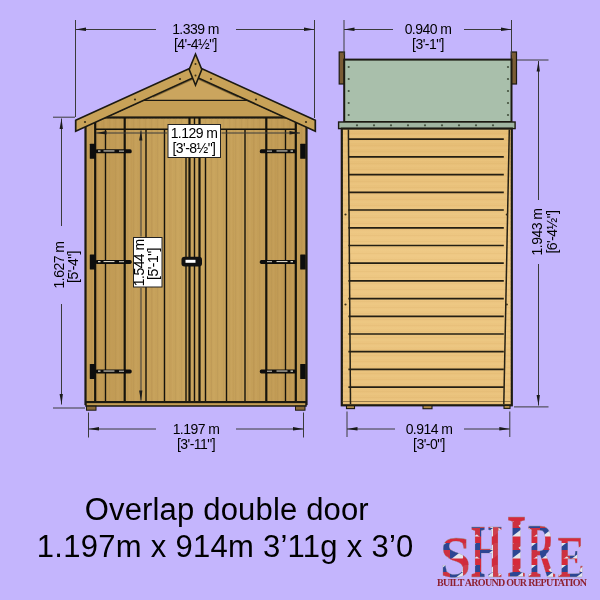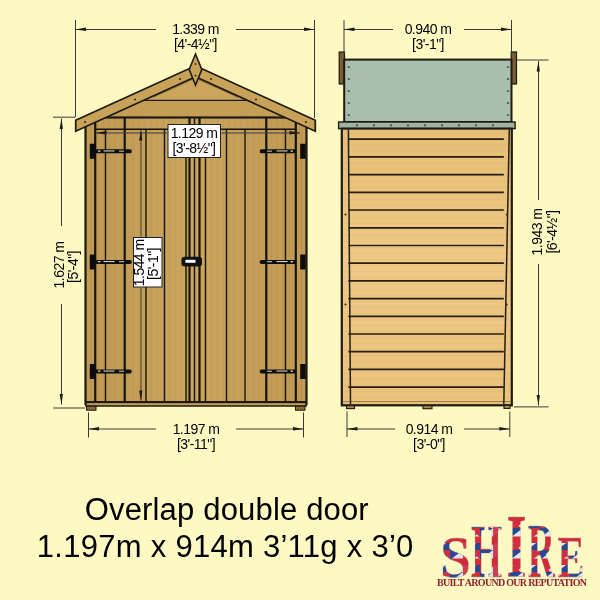--- a/index.html
+++ b/index.html
@@ -1,16 +1,16 @@
 <!DOCTYPE html>
 <html><head>
 <meta charset="utf-8">
 <style>
 html,body{margin:0;padding:0;background:#fff;}
-#page{position:relative;width:600px;height:600px;background:#fef9c3;overflow:hidden;
+#page{position:relative;width:600px;height:600px;background:#c4b5fd;overflow:hidden;
 font-family:"Liberation Sans",sans-serif;}
 svg text{font-family:"Liberation Sans",sans-serif;}
 .logo text{font-family:"Liberation Serif",serif;}
 </style>
 </head>
 <body>
 <div id="page">
 <svg width="600" height="600" viewBox="0 0 600 600">
 <defs>
   <pattern id="uj" width="30" height="22" patternUnits="userSpaceOnUse">

